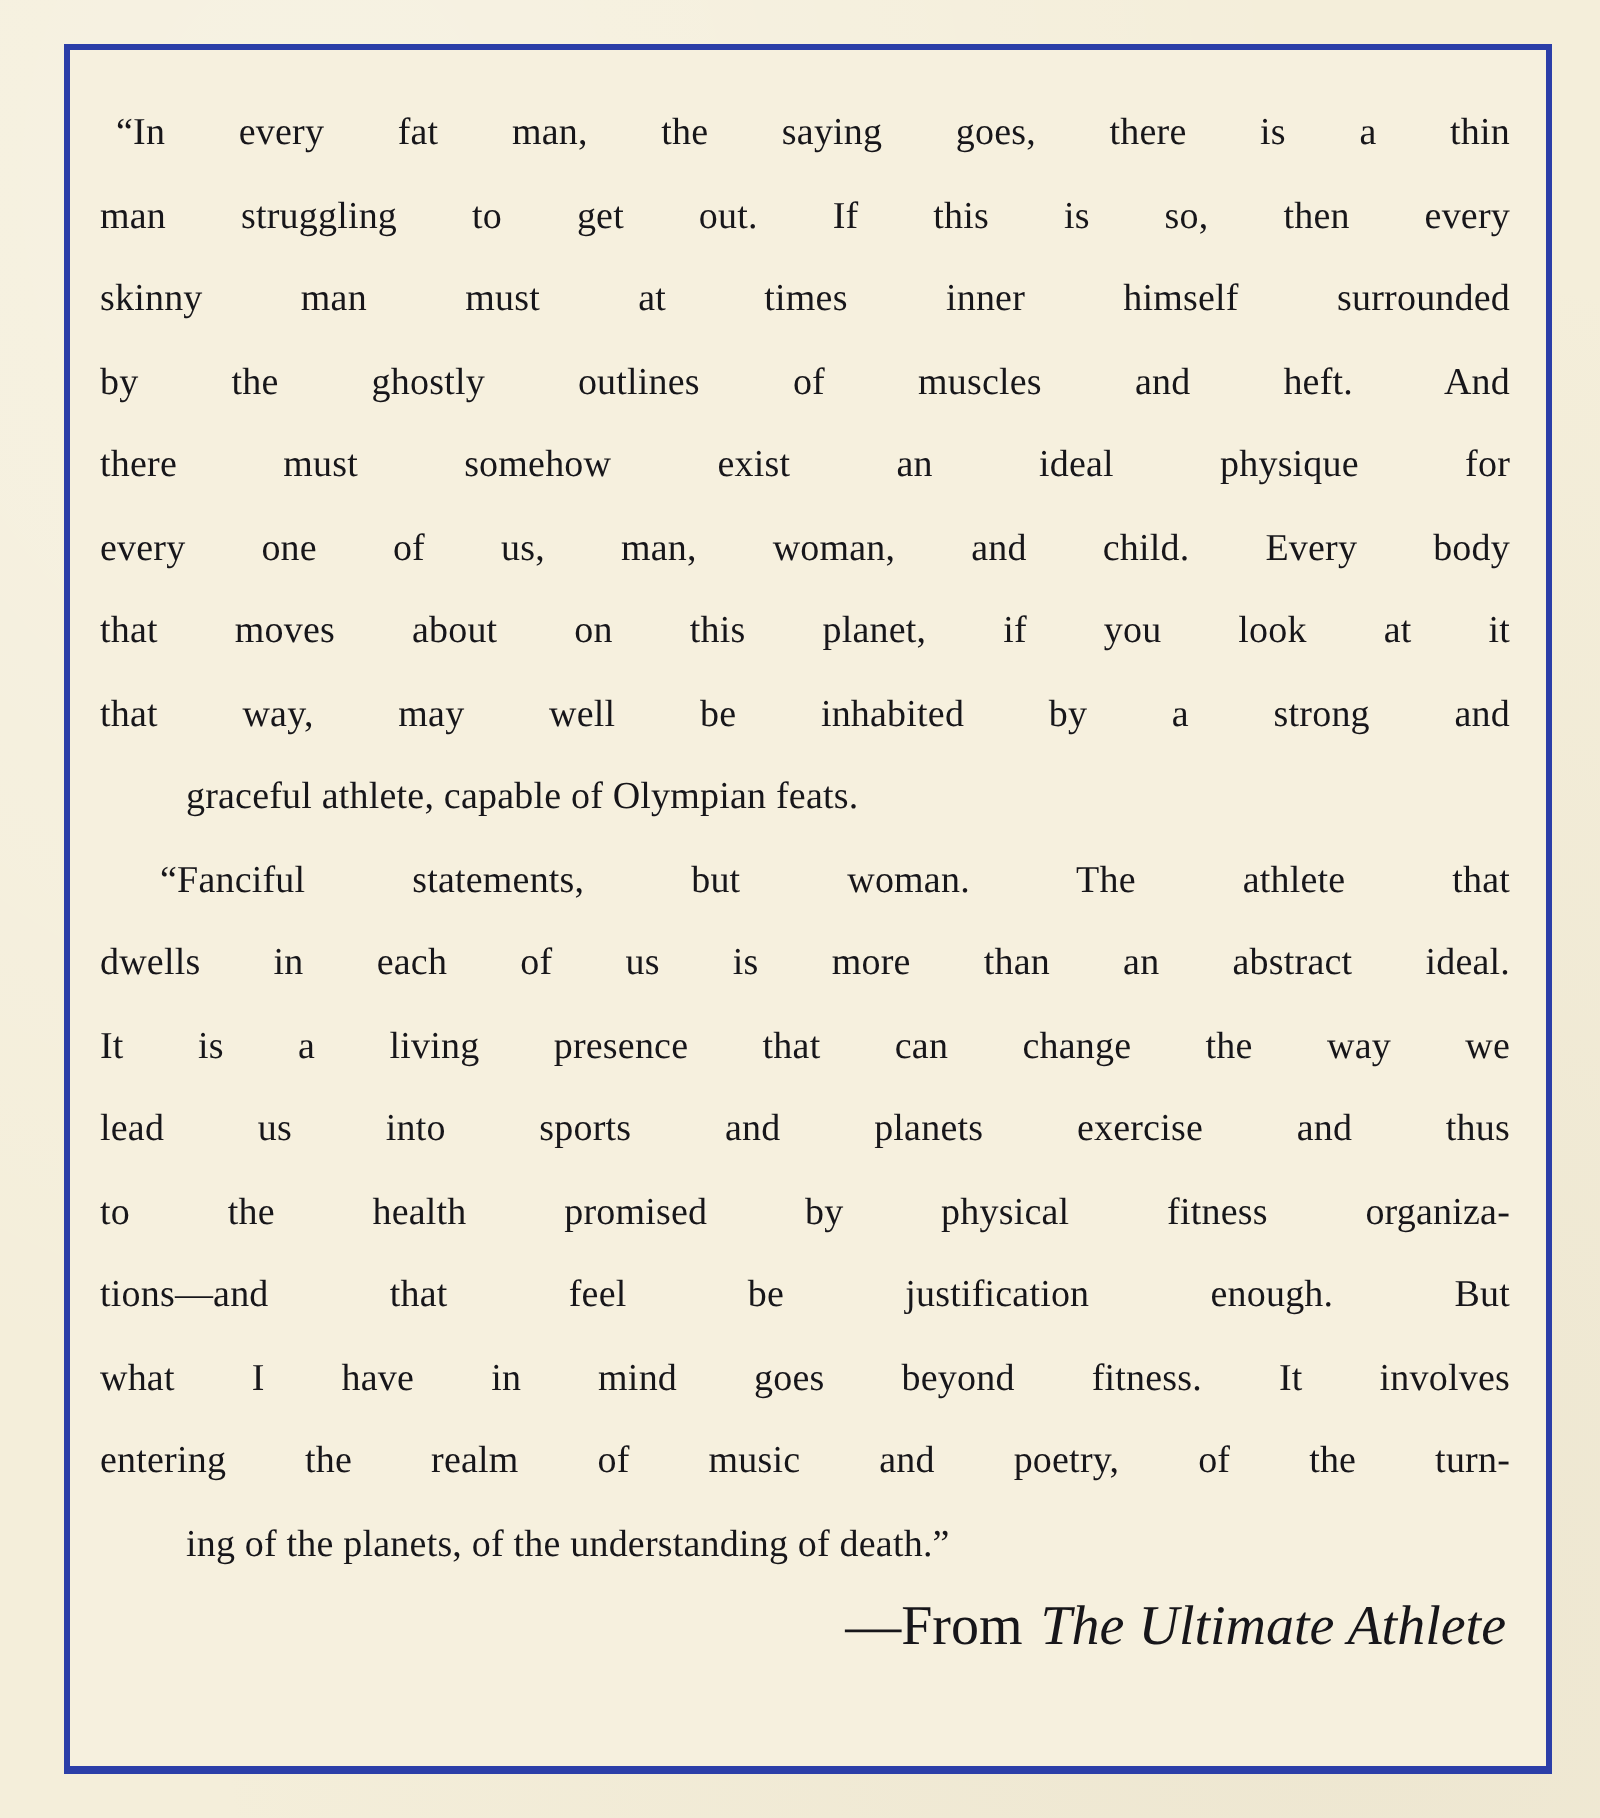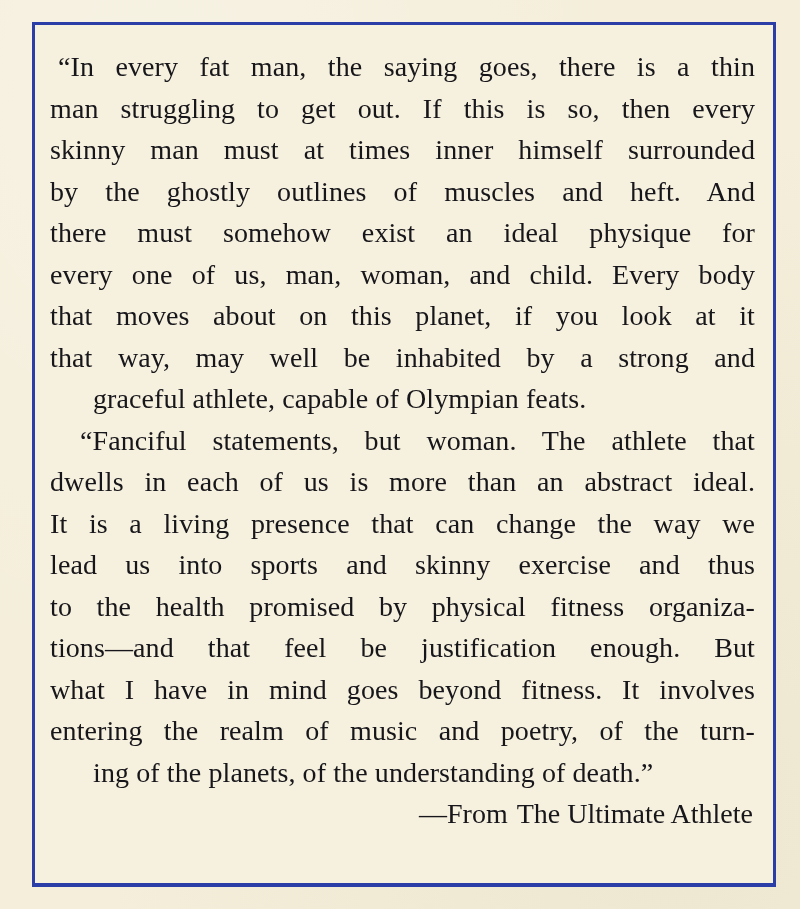--- a/index.html
+++ b/index.html
@@ -30,21 +30,21 @@
     width: 744px;
     height: 865px;
     box-sizing: border-box;
     border: 3px solid var(--border-color, #2b3ea8);
     border-bottom-width: 4px;
     background: var(--box-bg, #f6f0de);
     padding: 21px 18px 6px 15px;
   }
   .quote-text {
     color: var(--text-color, #17161a);
-    font-size: 28px;
+    font-size: 19px;
     line-height: 41.5px;
     letter-spacing: 0.1px;
   }
   .line {
     text-align: justify;
     text-align-last: justify;
     white-space: normal;
   }
   .line-last {
     text-align-last: left;
@@ -53,20 +53,21 @@
   .p0 .line-first { text-indent: 8px; }
   .p1 .line-first { text-indent: 30px; }
   .attribution {
     text-align: right;
     font-size: 28px;
     line-height: 41.5px;
     color: var(--text-color, #17161a);
     padding-right: 2px;
   }
   .attribution .title {
+    font-style: italic;
     margin-left: 0.32em;
   }
 </style>
 </head>
 <body>
 
 <div class="page">
   <div class="quote-box">
     <div class="quote-text">
         <div class="paragraph p0">
@@ -77,21 +78,21 @@
           <div class="line">there must somehow exist an ideal physique for</div>
           <div class="line">every one of us, man, woman, and child. Every body</div>
           <div class="line">that moves about on this planet, if you look at it</div>
           <div class="line">that way, may well be inhabited by a strong and</div>
           <div class="line line-last">graceful athlete, capable of Olympian feats.</div>
         </div>
         <div class="paragraph p1">
           <div class="line line-first">“Fanciful statements, but woman. The athlete that</div>
           <div class="line">dwells in each of us is more than an abstract ideal.</div>
           <div class="line">It is a living presence that can change the way we</div>
-          <div class="line">lead us into sports and skinny exercise and thus</div>
+          <div class="line">lead us into sports and planets exercise and thus</div>
           <div class="line">to the health promised by physical fitness organiza-</div>
           <div class="line">tions—and that feel be justification enough. But</div>
           <div class="line">what I have in mind goes beyond fitness. It involves</div>
           <div class="line">entering the realm of music and poetry, of the turn-</div>
           <div class="line line-last">ing of the planets, of the understanding of death.”</div>
         </div>
       </div>
     <div class="attribution">
       <span>—From</span><span class="title">The Ultimate Athlete</span>
     </div>

